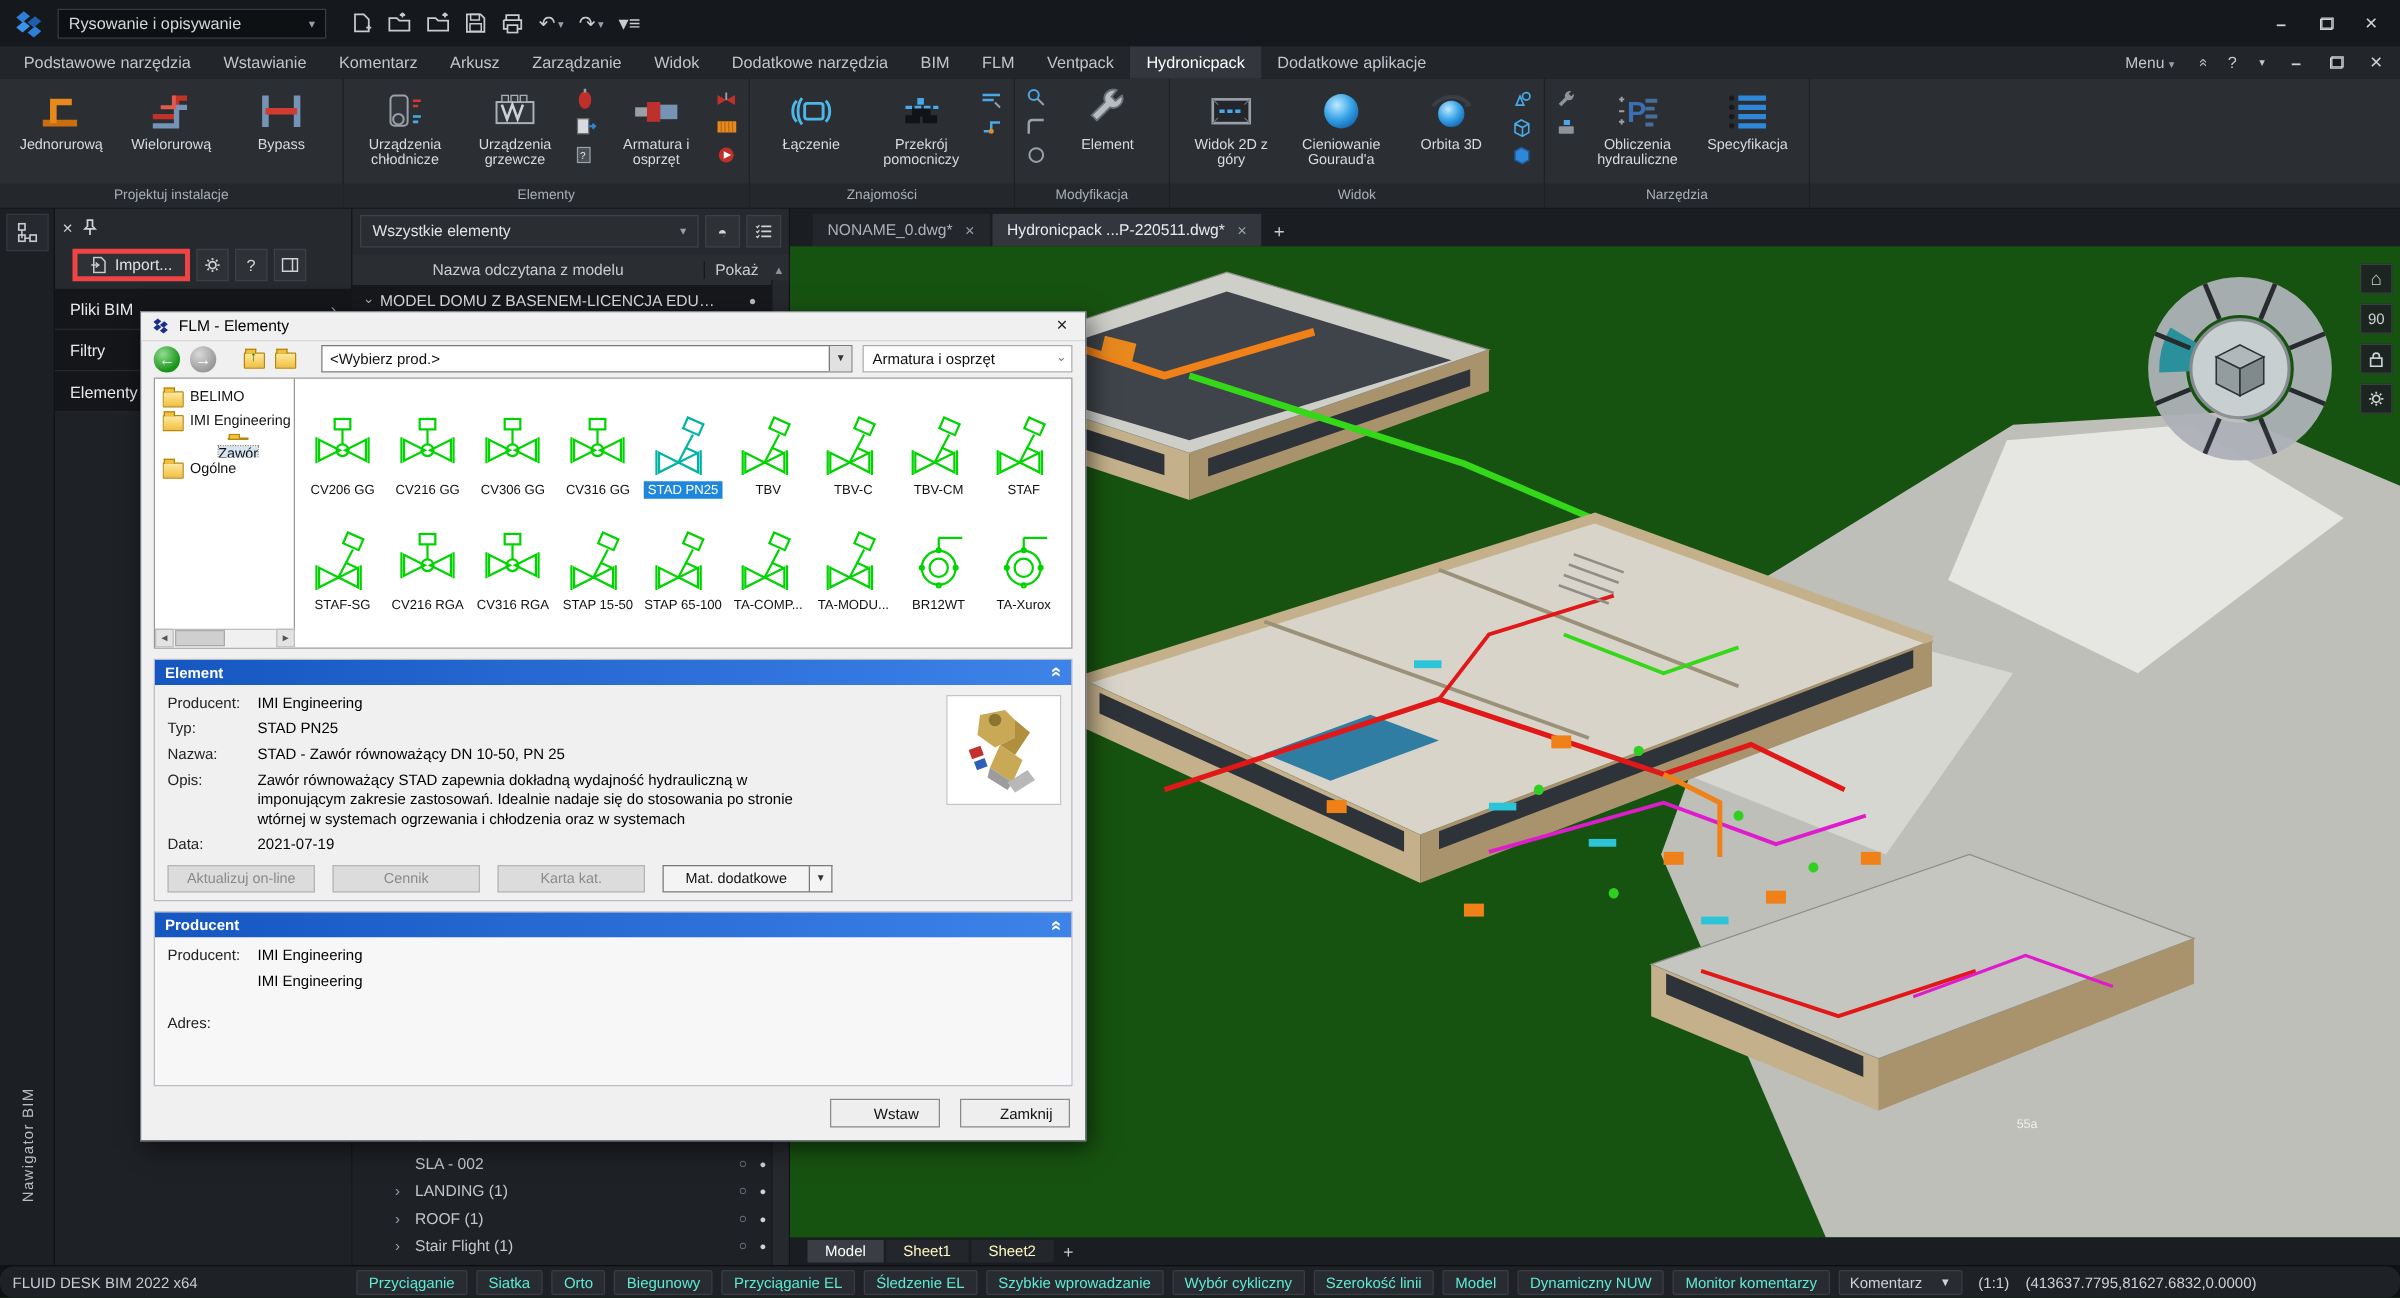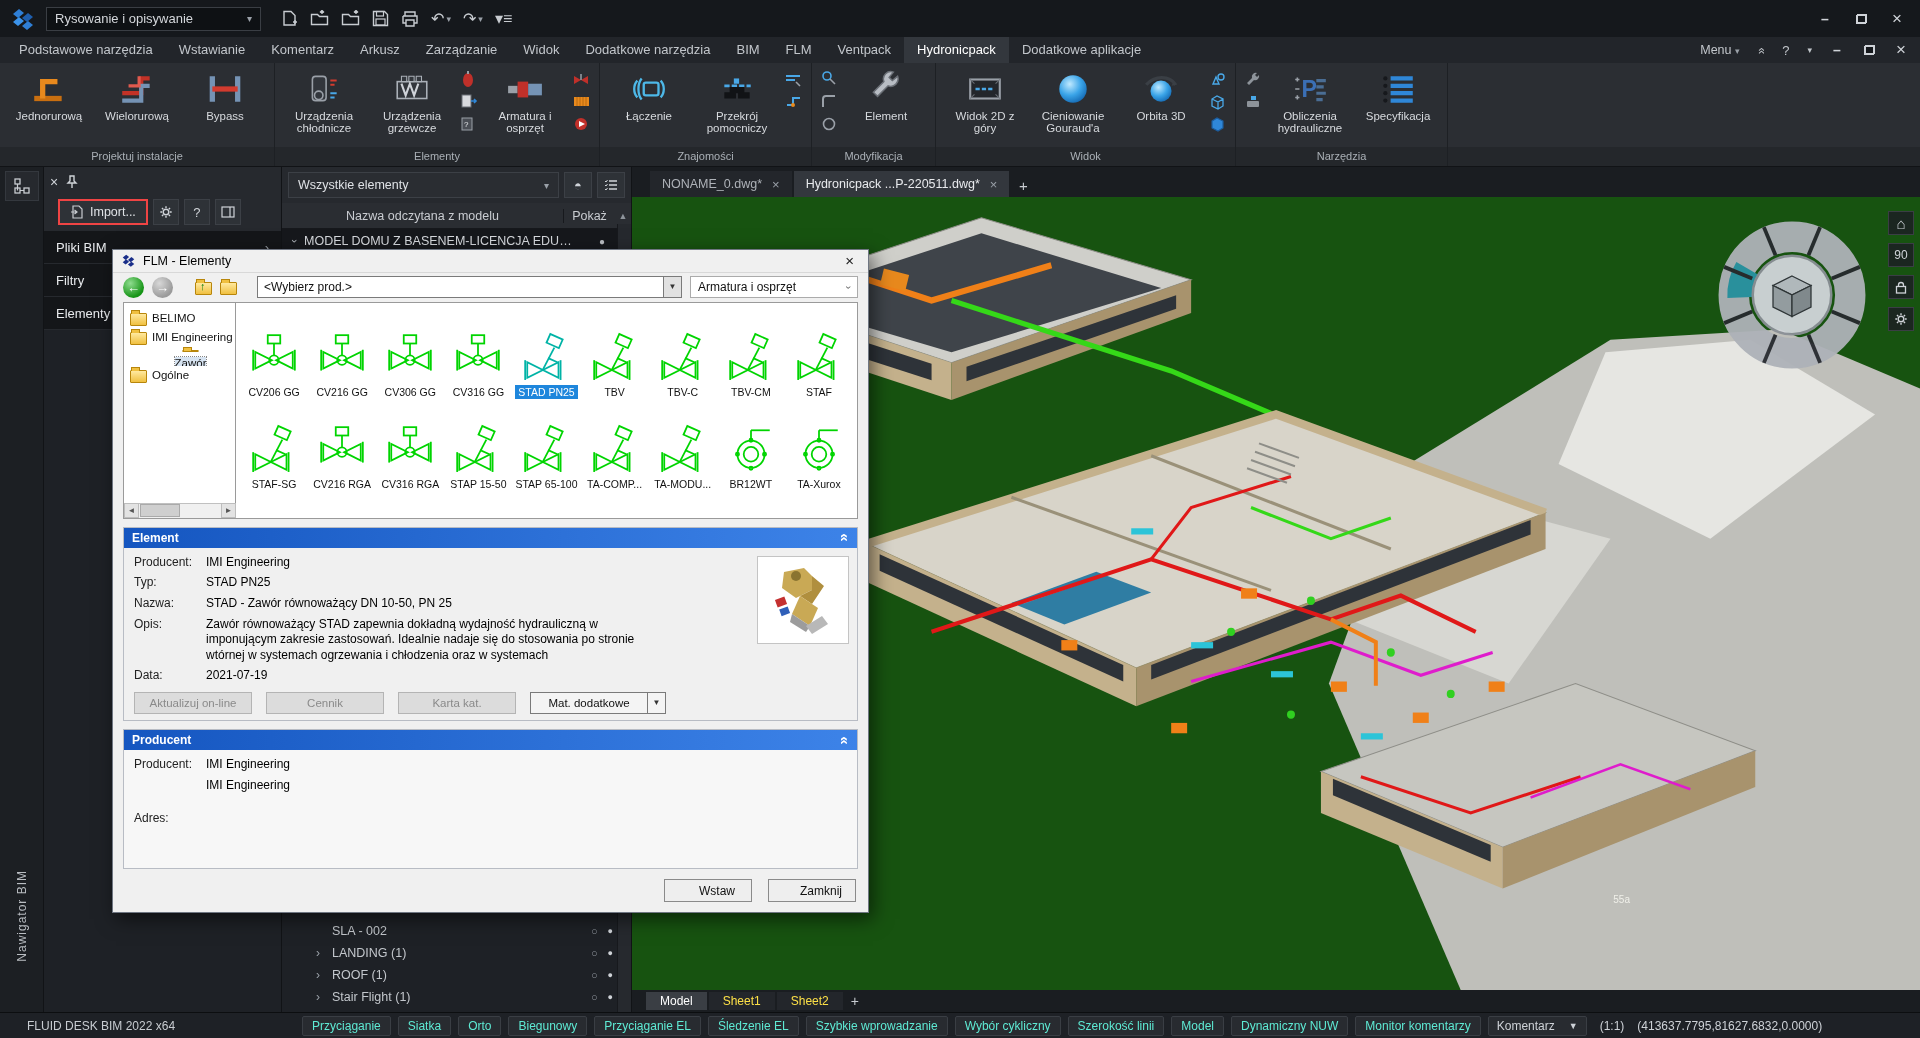--- a/index.html
+++ b/index.html
@@ -50,21 +50,21 @@
   .main { flex:1; display:flex; min-height:0; }
   .rail { width:44px; background:#1c1f23; border-right:1px solid #111316; display:flex; flex-direction:column; align-items:center; }
   .rail-btn { width:34px; height:30px; margin-top:4px; background:#26292e; border:1px solid #34383e; display:flex; align-items:center; justify-content:center; }
   .rail-label { margin-top:auto; margin-bottom:50px; writing-mode:vertical-rl; transform:rotate(180deg);
     font-size:12px; color:#b9bdc2; letter-spacing:1px; }
 
   .navpanel { width:238px; background:#26292e; border-right:1px solid #111316; display:flex; flex-direction:column; }
   .np-head { height:30px; display:flex; align-items:center; gap:8px; padding:0 6px; }
   .np-x { color:#cfd3d8; font-size:14px; }
   .np-toolrow { display:flex; align-items:center; gap:5px; padding:2px 6px 6px 14px; }
-  .np-import { height:26px; background:#2e3237; border:2px solid #ef4444; color:#dfe2e6; font-size:12.5px;
+  .np-import { height:26px; background:#2e3237; border:4px solid #ef4444; color:#dfe2e6; font-size:12.5px;
     display:flex; align-items:center; gap:6px; padding:0 10px; }
   .np-sq { width:26px; height:26px; background:#2e3237; border:1px solid #3c4046; display:flex; align-items:center; justify-content:center; color:#cfd3d8; font-size:13px; }
   .np-row { height:33px; background:#141619; border-bottom:1px solid #26292e; display:flex; align-items:center;
     padding:0 12px; color:#e8eaed; font-size:13px; }
   .np-row .chev { margin-left:auto; color:#9aa0a8; font-size:13px; }
   .np-body { flex:1; background:#1e2126; }
 
   .treepanel { width:350px; background:#1e2126; border-right:1px solid #111316; display:flex; flex-direction:column; position:relative; }
   .tp-toolrow { display:flex; align-items:center; gap:5px; padding:5px 6px; background:#26292e; }
   .tp-combo { flex:1; height:26px; background:#2a2d32; border:1px solid #3c4046; color:#dfe2e6; font-size:12.5px;
@@ -96,27 +96,27 @@
   .dtab-plus { width:24px; height:24px; display:flex; align-items:center; justify-content:center; color:#c8ccd1; font-size:15px; }
   .canvas { flex:1; position:relative; background:#175310; overflow:hidden; }
   .canvas svg.model { position:absolute; inset:0; width:100%; height:100%; }
   .wheel { position:absolute; top:22px; right:52px; width:152px; height:152px; opacity:.95; }
   .vbtns { position:absolute; top:14px; right:6px; display:flex; flex-direction:column; gap:8px; }
   .vbtn { width:26px; height:24px; background:rgba(28,31,35,.85); border:1px solid #3a3e44; color:#cfd3d8;
     display:flex; align-items:center; justify-content:center; font-size:12px; }
   .home-glyph::before { content:"⌂"; font-size:15px; }
   .model-tag { position:absolute; right:290px; bottom:85px; font-size:10px; color:#f0f0ea; }
   .sheetbar { height:22px; background:#1a1d21; display:flex; align-items:center; gap:2px; padding-left:14px; flex:0 0 auto; }
-  .stab { height:18px; padding:0 14px; font-size:12px; color:#fde047; display:flex; align-items:center; background:#23262b; }
+  .stab { height:18px; padding:0 14px; font-size:12px; color:#fef9c3; display:flex; align-items:center; background:#23262b; }
   .stab.active { background:#3a3e44; color:#ffffff; }
   .stab-plus { width:20px; text-align:center; color:#c8ccd1; font-size:14px; }
 
   
   .statusbar { height:26px; background:#1e2126; border-top:1px solid #0c0e10; display:flex; align-items:center;
-    gap:7px; padding:0 27px; font-size:12px; color:#c8ccd1; flex:0 0 auto; }
+    gap:7px; padding:0 10px; font-size:12px; color:#c8ccd1; flex:0 0 auto;border-radius:11px; }
   .sb-app { margin-right:120px; white-space:nowrap; }
   .stoggle { background:#282b30; border:1px solid #3a3e44; border-radius:2px; color:#5eead4;
     font-size:12px; font-family:inherit; padding:2px 9px; white-space:nowrap; }
   .sb-combo { background:#282b30; border:1px solid #3a3e44; border-radius:2px; color:#ced2d7; font-size:12px;
     padding:2px 8px; display:flex; align-items:center; gap:14px; }
   .sb-combo .caret { font-size:9px; }
   .sb-coords { margin-left:6px; white-space:nowrap; color:#ced2d7; }
 
   
   .dialog { position:absolute; left:112px; top:249px; width:757px; height:664px; background:#f0f0f0;

